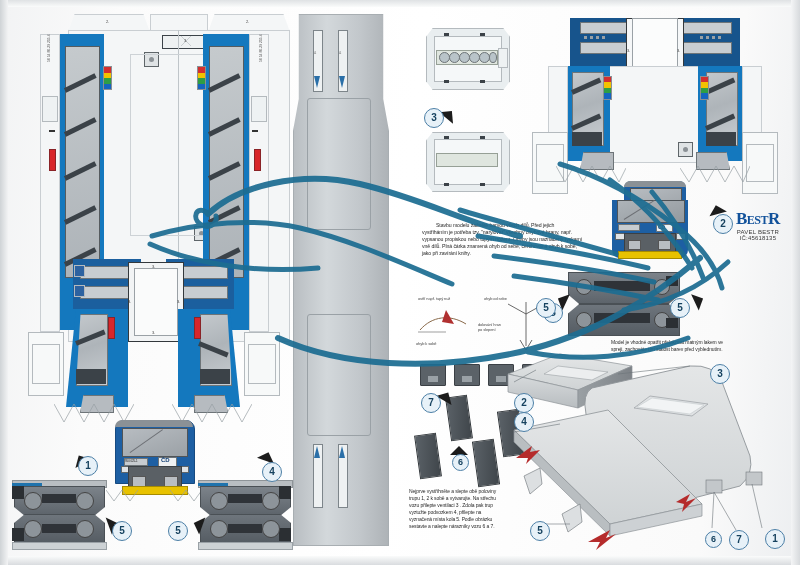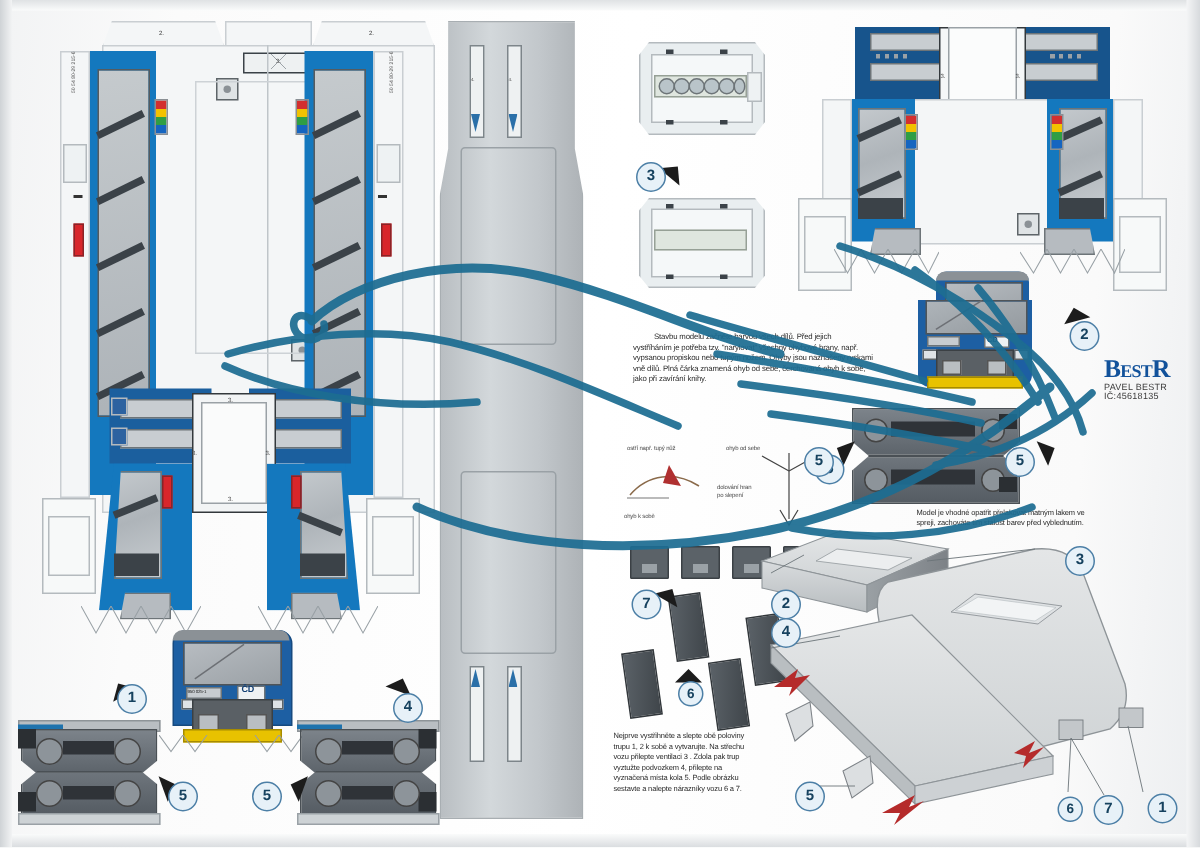--- a/index.html
+++ b/index.html
@@ -51,21 +51,21 @@
 
   
   .txt{position:absolute;color:#2a2a2a;letter-spacing:-0.1px;}
   .txt.i{font-size:5.2px;line-height:7px;text-align:justify;}
   .txt.n{font-size:5.0px;line-height:7px;}
   .txt.tiny{font-size:4px;line-height:5px;color:#4a4a4a;}
   .vtxt{position:absolute;font-size:3.4px;color:#555;
         transform:rotate(-90deg);transform-origin:left top;white-space:nowrap;}
 
   
-  .logo{position:absolute;text-align:left;margin-top:27px;}
+  .logo{position:absolute;text-align:center;}
   .logo .mark{font-size:17px;font-weight:bold;color:#12529b;letter-spacing:-0.5px;
               font-family:"Liberation Serif",serif;}
   .logo .mark .sm{font-size:12px;}
   .logo .ln{font-size:6px;color:#3a3a3a;letter-spacing:0.2px;}
 
   
   #wm{position:absolute;left:0;top:0;width:800px;height:565px;z-index:60;pointer-events:none;}
   #wmtext{position:absolute;left:178px;top:228px;z-index:61;
           font-family:"DejaVu Sans",sans-serif;font-weight:bold;font-size:50px;
           color:#111;letter-spacing:-1.5px;white-space:nowrap;pointer-events:none;}

